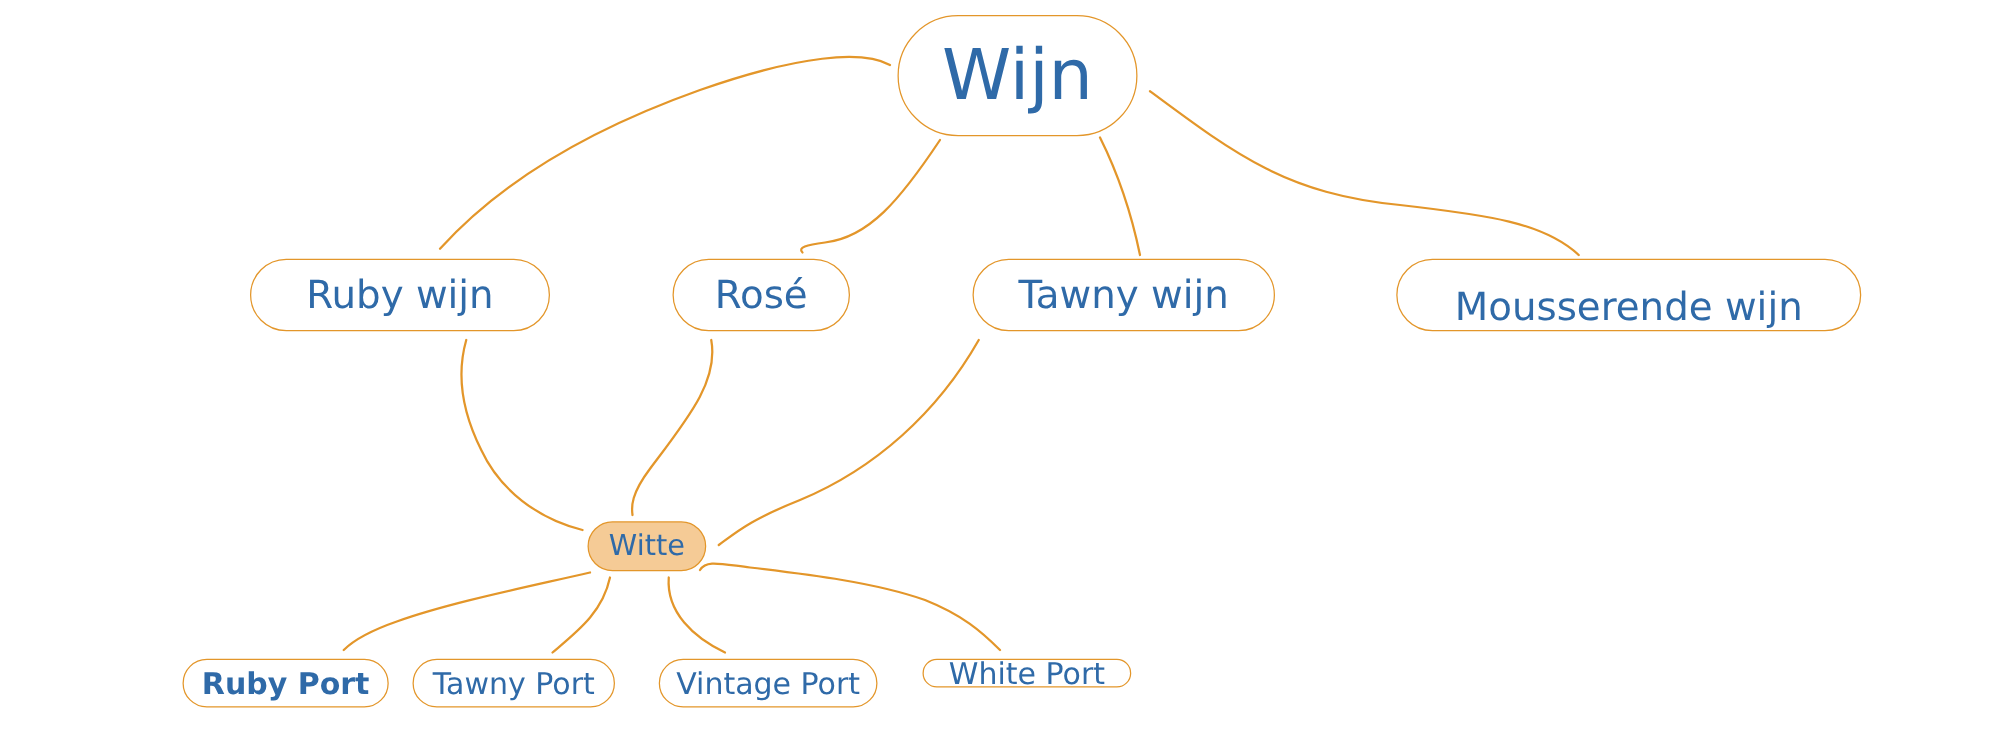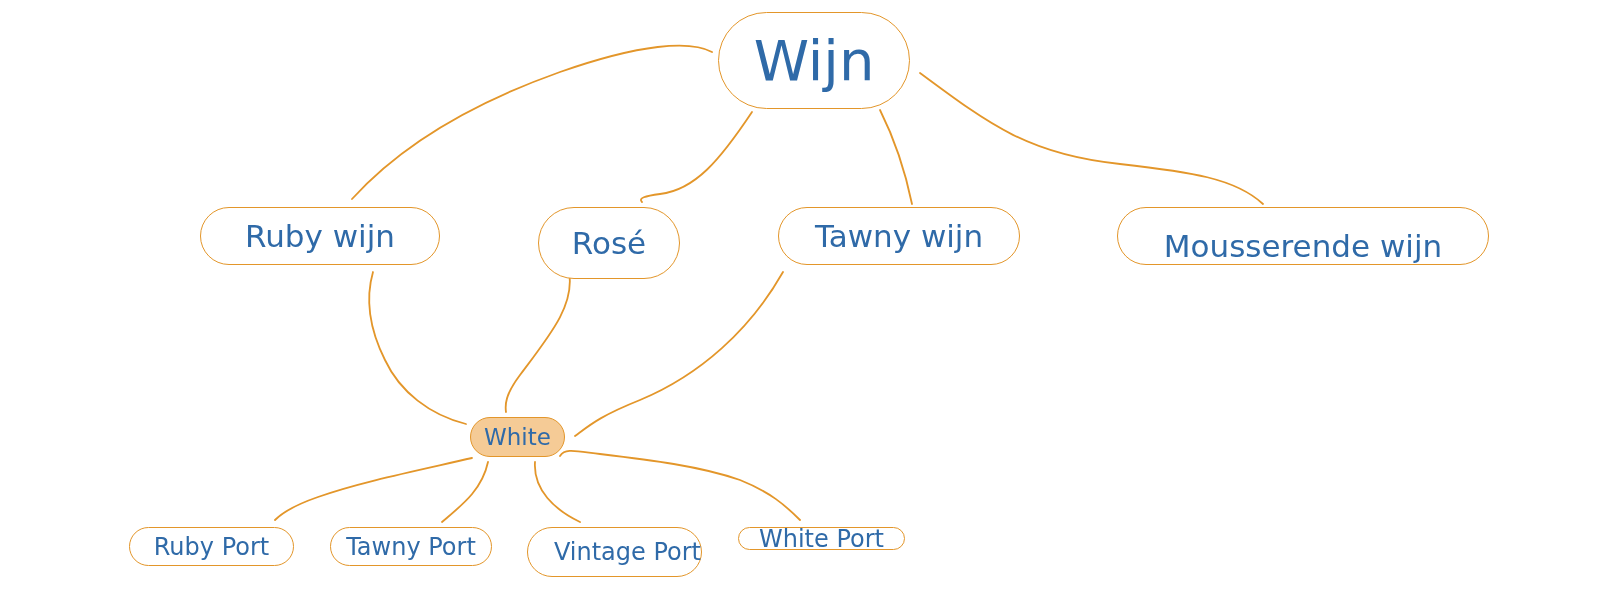--- a/index.html
+++ b/index.html
@@ -34,38 +34,38 @@
   <path d="M560,456 C565,448 575,451 600,454 C650,460 700,466 740,480 C770,492 785,505 800,520"></path>
 </svg>
 
 <div class="node root" style="left:718px;top:12px;width:192px;height:97px;">
   <span>Wijn</span>
 </div>
 
 <div class="node l1" style="left:200px;top:207px;width:240px;height:58px;">
   <span>Ruby wijn</span>
 </div>
-<div class="node l1" style="left:538px;top:207px;width:142px;height:72px;">
+<div class="node l1" style="left:538px;top:207px;width:142px;height:58px;">
   <span>Rosé</span>
 </div>
 <div class="node l1" style="left:778px;top:207px;width:242px;height:58px;">
   <span>Tawny wijn</span>
 </div>
 <div class="node l1" style="left:1117px;top:207px;width:372px;height:58px;align-items:flex-end;">
   <span>Mousserende wijn</span>
 </div>
 
 <div class="node hub" style="left:470px;top:417px;width:95px;height:40px;">
-  <span>White</span>
+  <span>Witte</span>
 </div>
 
-<div class="node leaf" style="left:129px;top:527px;width:165px;height:39px;">
+<div class="node leaf" style="left:146px;top:527px;width:165px;height:39px;font-weight:bold;">
   <span>Ruby Port</span>
 </div>
 <div class="node leaf" style="left:330px;top:527px;width:162px;height:39px;justify-content:center;">
   <span>Tawny Port</span>
 </div>
-<div class="node leaf" style="left:527px;top:527px;width:175px;height:50px;justify-content:flex-end;">
+<div class="node leaf" style="left:527px;top:527px;width:175px;height:39px;">
   <span>Vintage Port</span>
 </div>
 <div class="node leaf" style="left:738px;top:527px;width:167px;height:23px;">
   <span>White Port</span>
 </div>
 
 </body></html>

